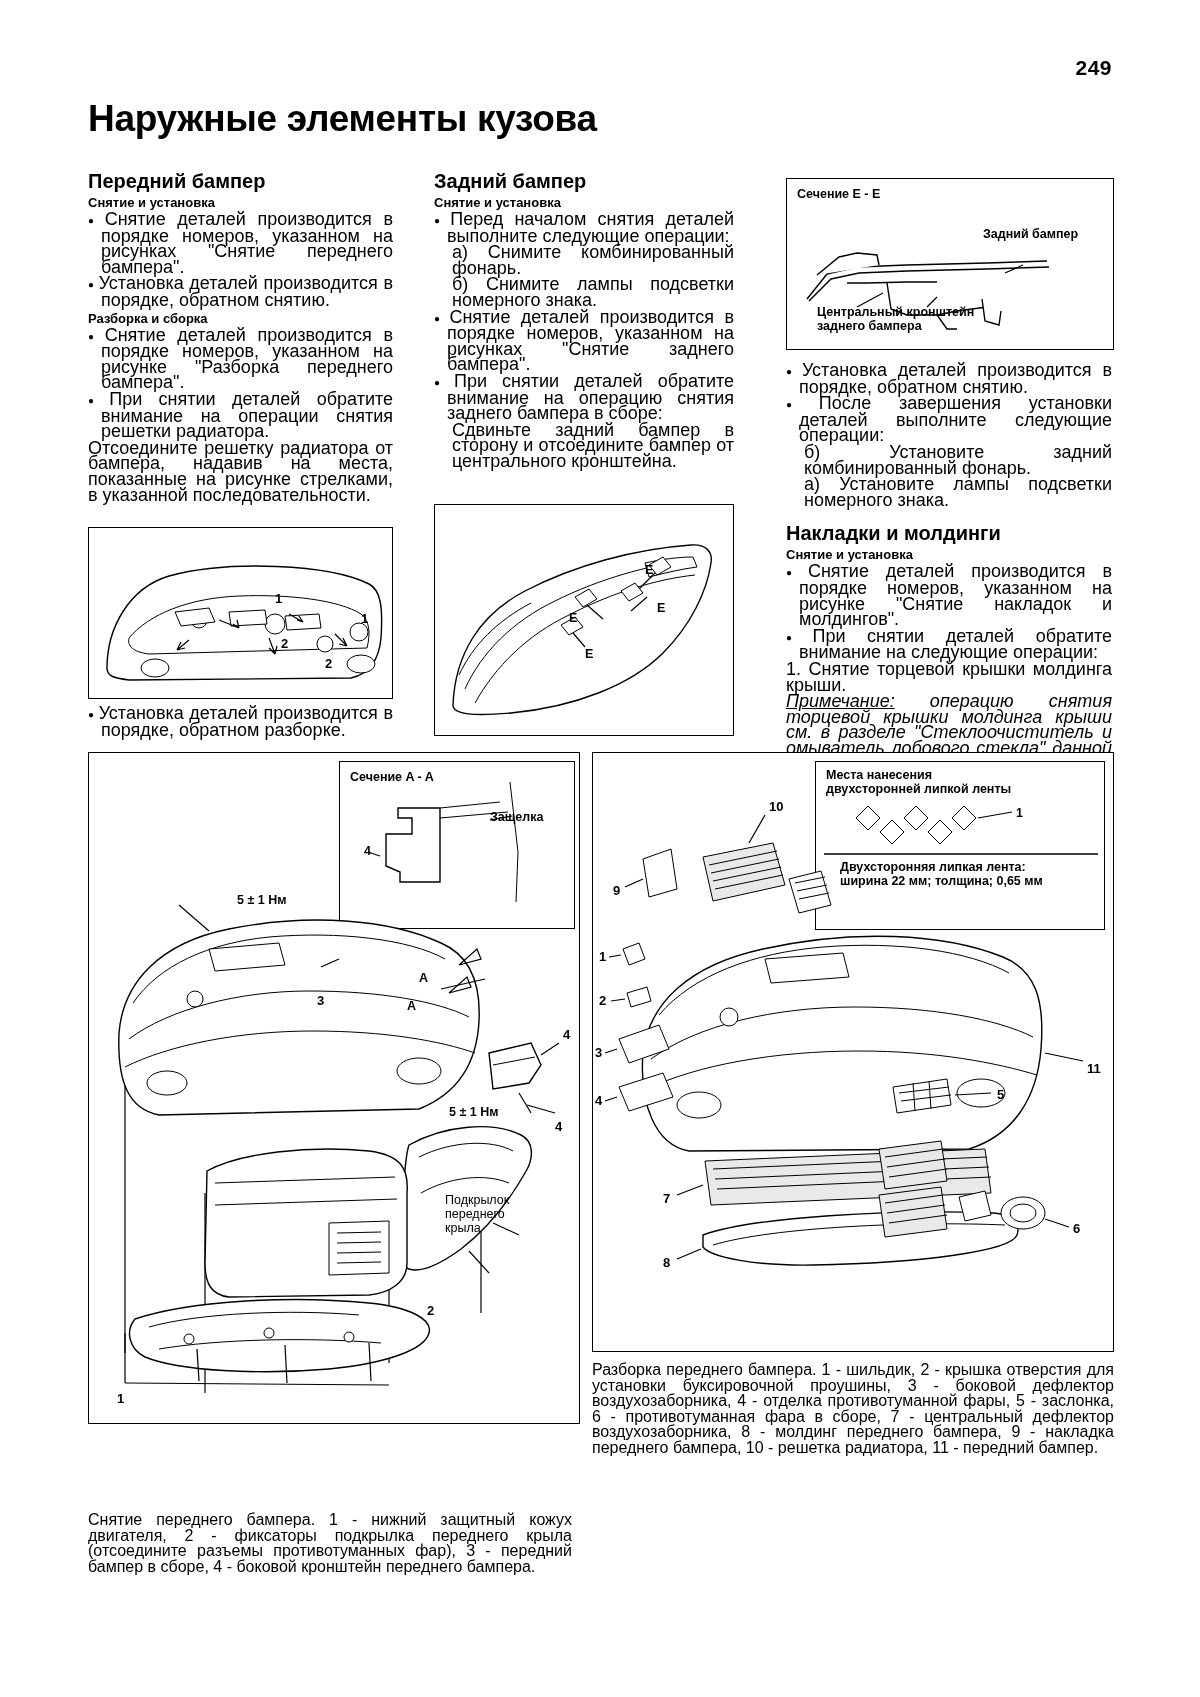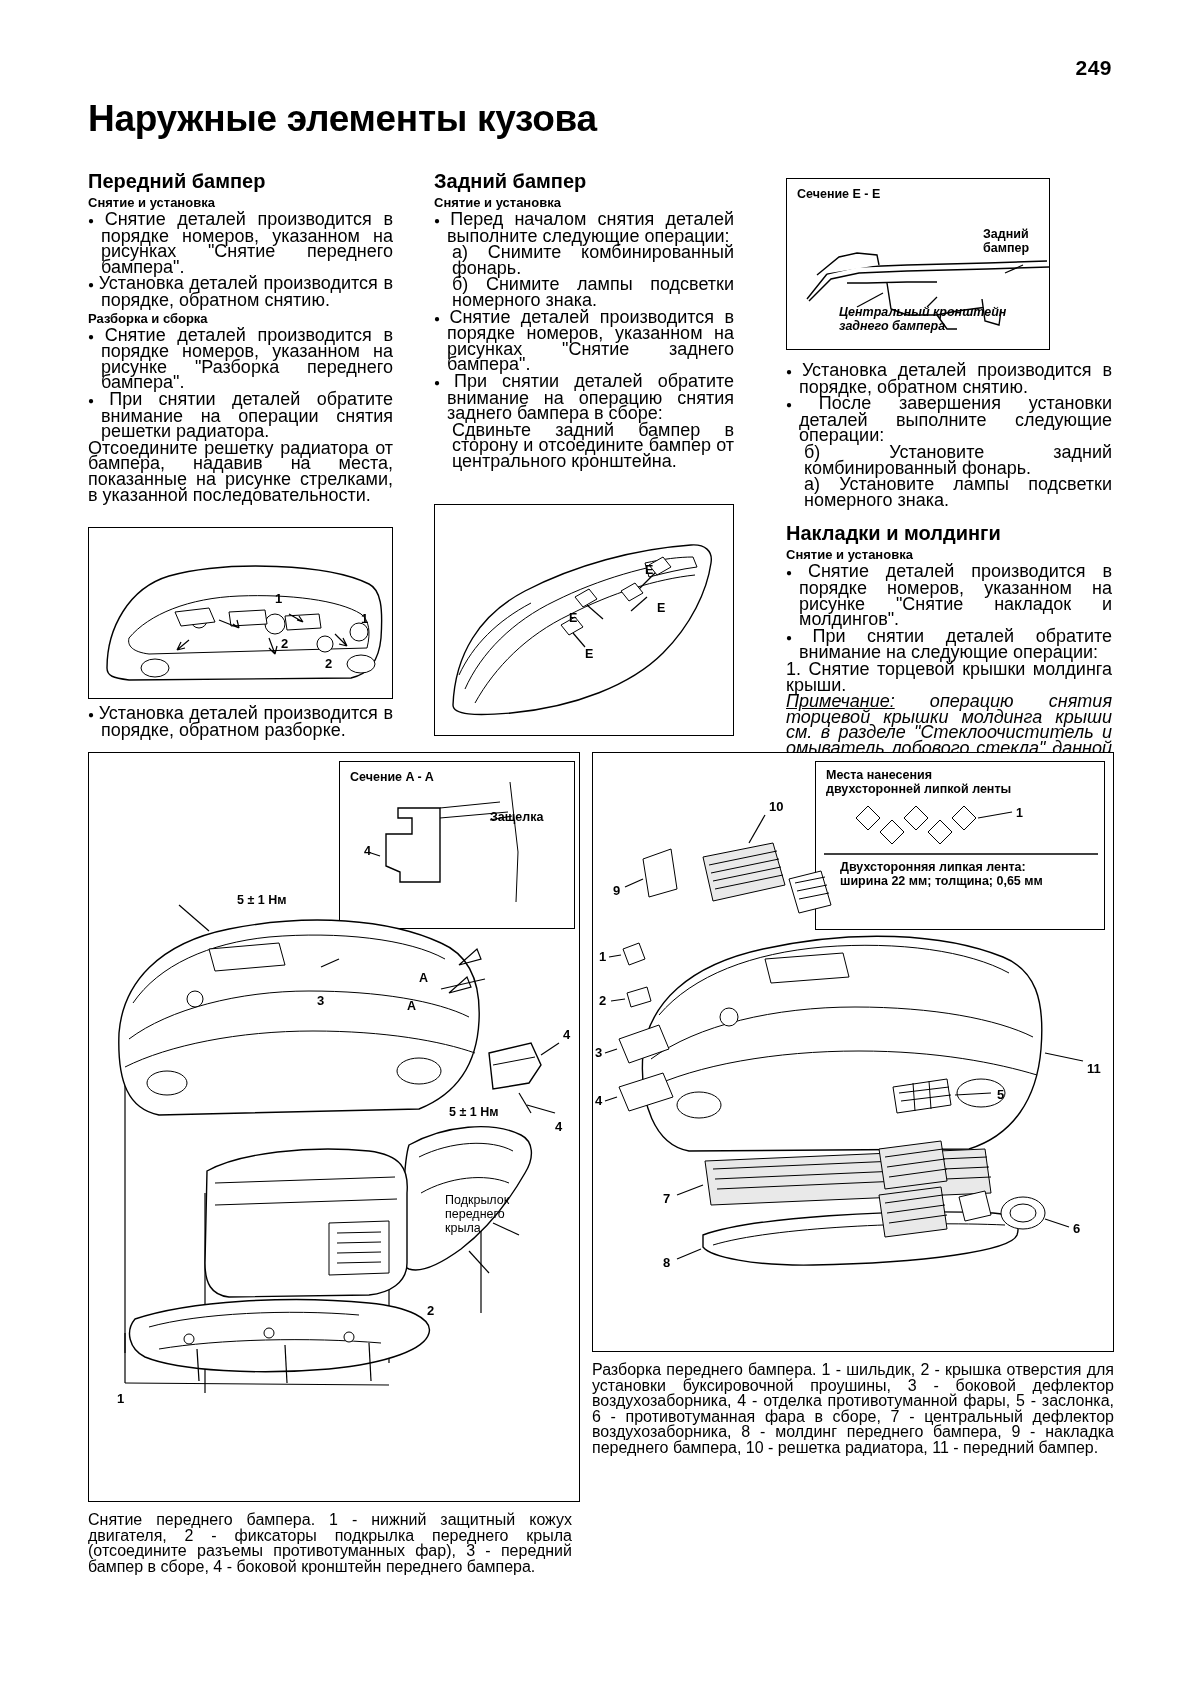--- a/index.html
+++ b/index.html
@@ -93,36 +93,36 @@
     <div class="h2" style="margin-top:14px;">Накладки и молдинги</div>
     <div class="h3" style="margin-top:0;">Снятие и установка</div>
     <p class="t bullet"><span class="bul"></span><span>Снятие деталей производится в порядке номеров, указанном на рисунке "Снятие накладок и молдингов".</span></p>
     <p class="t bullet"><span class="bul"></span><span>При снятии деталей обратите внимание на следующие операции:</span></p>
     <p class="t">1. Снятие торцевой крышки молдинга крыши.</p>
     <p class="t note" style="font-style:italic;">
       <span style="text-decoration:underline;">Примечание:</span><span> операцию снятия торцевой крышки молдинга крыши см. в разделе "Стеклоочиститель и омыватель лобового стекла" данной главы.</span>
     </p>
   </div>
 
-  <div class="fig" style="left:786px;top:178px;width:264px;height:172px;">
+  <div class="fig" style="left:786px;top:178px;width:328px;height:172px;">
     <div class="fig-label" style="left:10px;top:8px;">Сечение E - E</div>
     <svg width="328" height="172" style="position:absolute;left:0;top:0;">
       <path class="shape" d="M20 120 L40 95 L70 88 L120 86 L200 84 L260 82"></path>
       <path class="shape" d="M22 122 L44 100 L72 94 L120 92 L200 90 L262 88"></path>
       <path class="shape" d="M30 96 L52 78 L70 74 L90 76 L92 86"></path>
       <path class="shape" d="M60 104 L80 104 L120 103 L150 103"></path>
       <path class="shape" d="M100 104 L104 130 L120 136 L150 136 L170 132 L200 128"></path>
       <path class="shape" d="M150 136 L160 150 L170 150"></path>
       <path class="shape" d="M195 120 L198 142 L212 146 L214 132"></path>
       <path class="lead" d="M218 94 L236 86"></path>
       <path class="lead" d="M96 114 L70 128"></path>
       <path class="lead" d="M150 118 L140 128"></path>
     </svg>
     <div class="fig-txt" style="left:196px;top:48px;font-weight:bold;">Задний бампер</div>
-    <div class="fig-txt" style="left:52px;top:126px;font-weight:bold;white-space:pre-line;font-style:italic;">Центральный кронштейн
+    <div class="fig-txt" style="left:30px;top:126px;font-weight:bold;white-space:pre-line;">Центральный кронштейн
 заднего бампера</div>
   </div>
 
   <div class="fig" style="left:88px;top:527px;width:305px;height:172px;">
     <svg width="305" height="172" style="position:absolute;left:0;top:0;">
       <path class="shape" d="M18 140 C18 100 40 60 80 48 C140 32 240 36 280 56 C292 62 294 80 292 110 C290 132 280 146 262 150 L40 152 C24 150 18 148 18 140 Z"></path>
       <path class="shape-l" d="M40 110 C60 86 100 70 150 68 C200 66 250 72 272 86 C280 92 282 104 278 120 L60 126 C44 124 38 118 40 110 Z"></path>
       <ellipse class="shape-l" cx="66" cy="140" rx="14" ry="9"></ellipse>
       <ellipse class="shape-l" cx="272" cy="136" rx="14" ry="9"></ellipse>
       <circle class="shape-l" cx="186" cy="96" r="10"></circle>
@@ -162,21 +162,21 @@
       <path class="shape-l" d="M140 92 L154 84 L162 94 L148 102 Z"></path>
       <path class="shape-l" d="M186 86 L200 78 L208 88 L194 96 Z"></path>
       <path class="shape-l" d="M126 120 L140 112 L148 122 L134 130 Z"></path>
     </svg>
     <div class="fig-label" style="left:210px;top:58px;">E</div>
     <div class="fig-label" style="left:222px;top:96px;">E</div>
     <div class="fig-label" style="left:134px;top:106px;">E</div>
     <div class="fig-label" style="left:150px;top:142px;">E</div>
   </div>
 
-  <div class="fig" style="left:88px;top:752px;width:492px;height:750px;">
+  <div class="fig" style="left:88px;top:752px;width:492px;height:672px;">
 
     <div class="fig" style="left:250px;top:8px;width:236px;height:168px;border-width:1.4px;">
       <div class="fig-label" style="left:10px;top:8px;">Сечение A - A</div>
       <svg width="236" height="168" style="position:absolute;left:0;top:0;">
         <path class="shape" d="M46 104 L46 72 L72 72 L72 56 L58 56 L58 46 L100 46 L100 120 L60 120 L60 110 Z"></path>
         <path class="shape-l" d="M100 46 L160 40"></path>
         <path class="shape-l" d="M100 56 L168 50"></path>
         <path class="shape-l" d="M170 20 L178 90 L176 140"></path>
         <path class="lead" d="M40 94 L28 90"></path>
         <path class="lead" d="M150 58 L172 54"></path>

